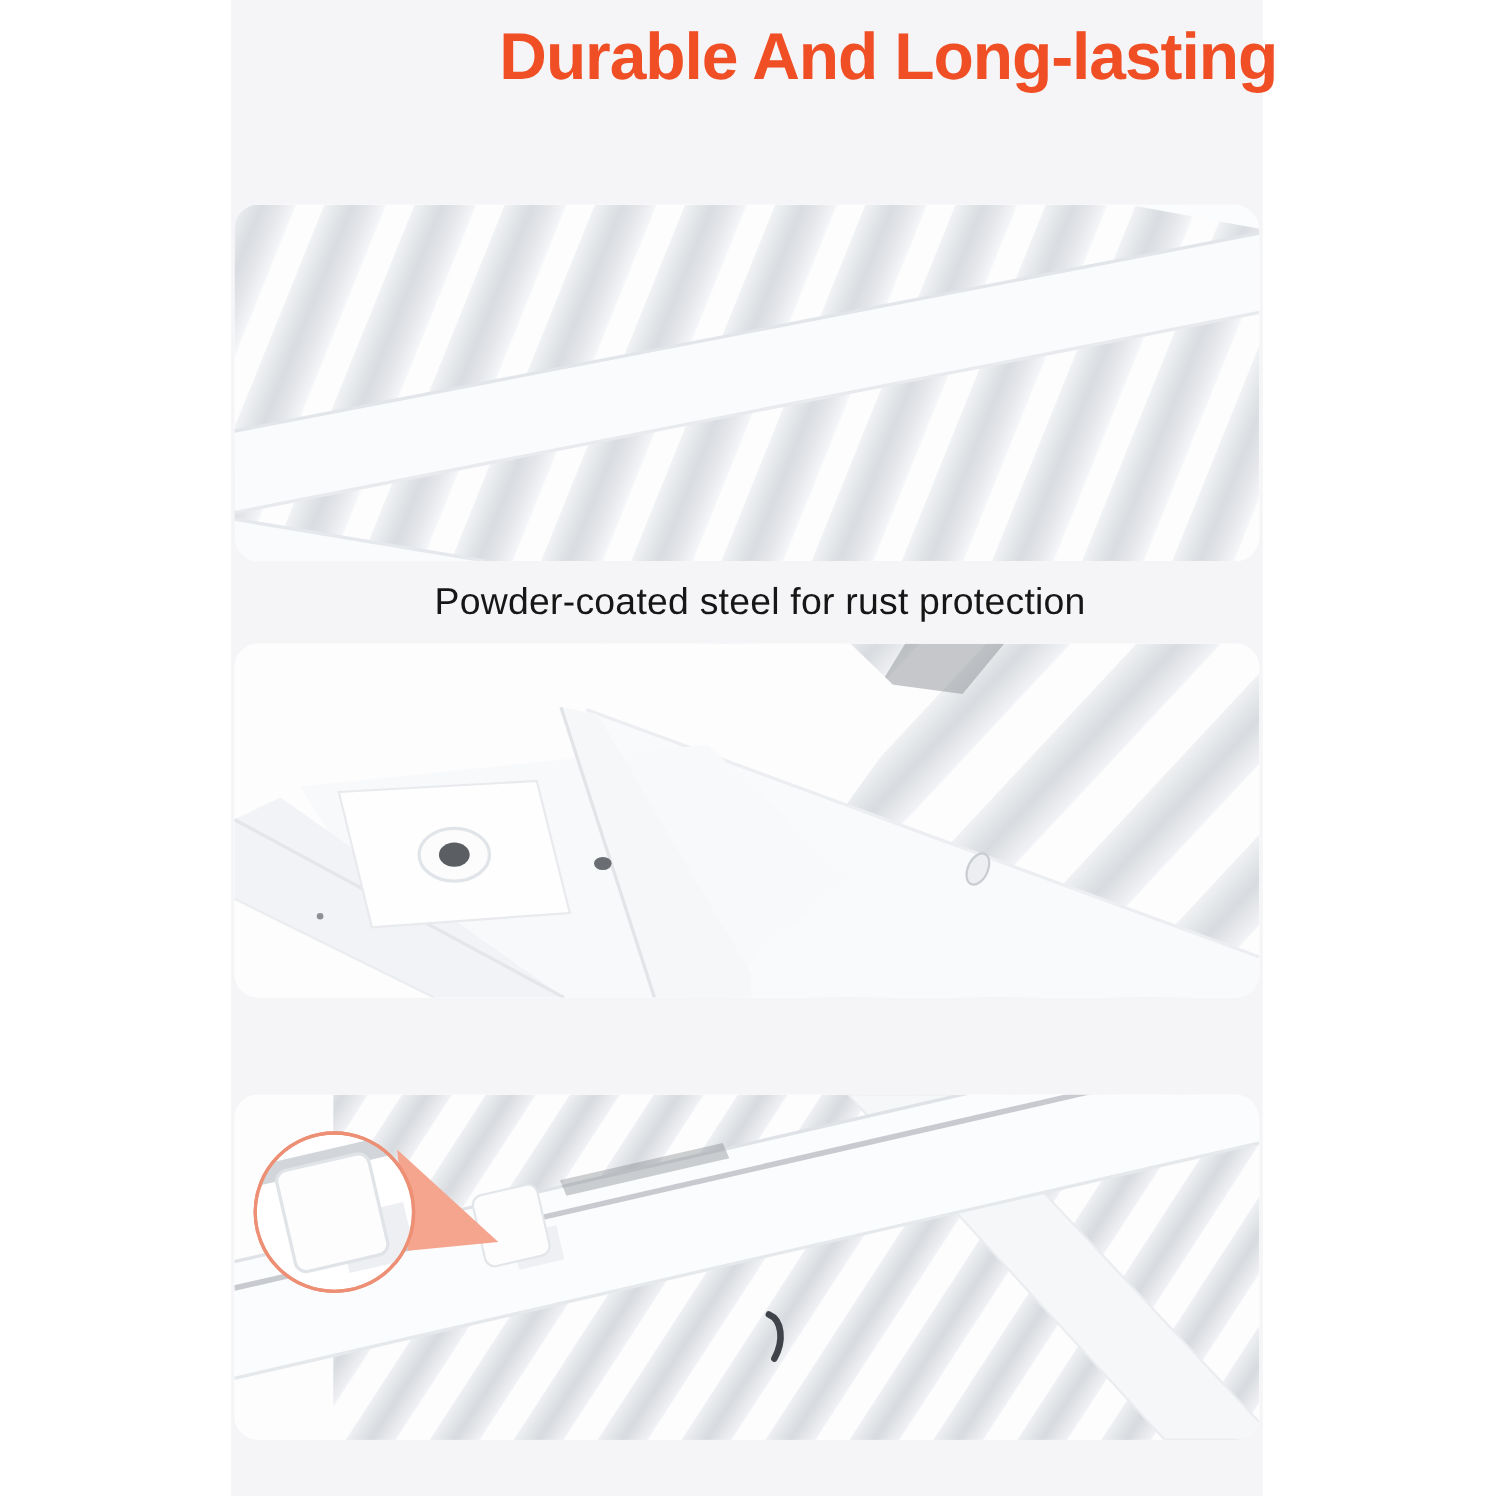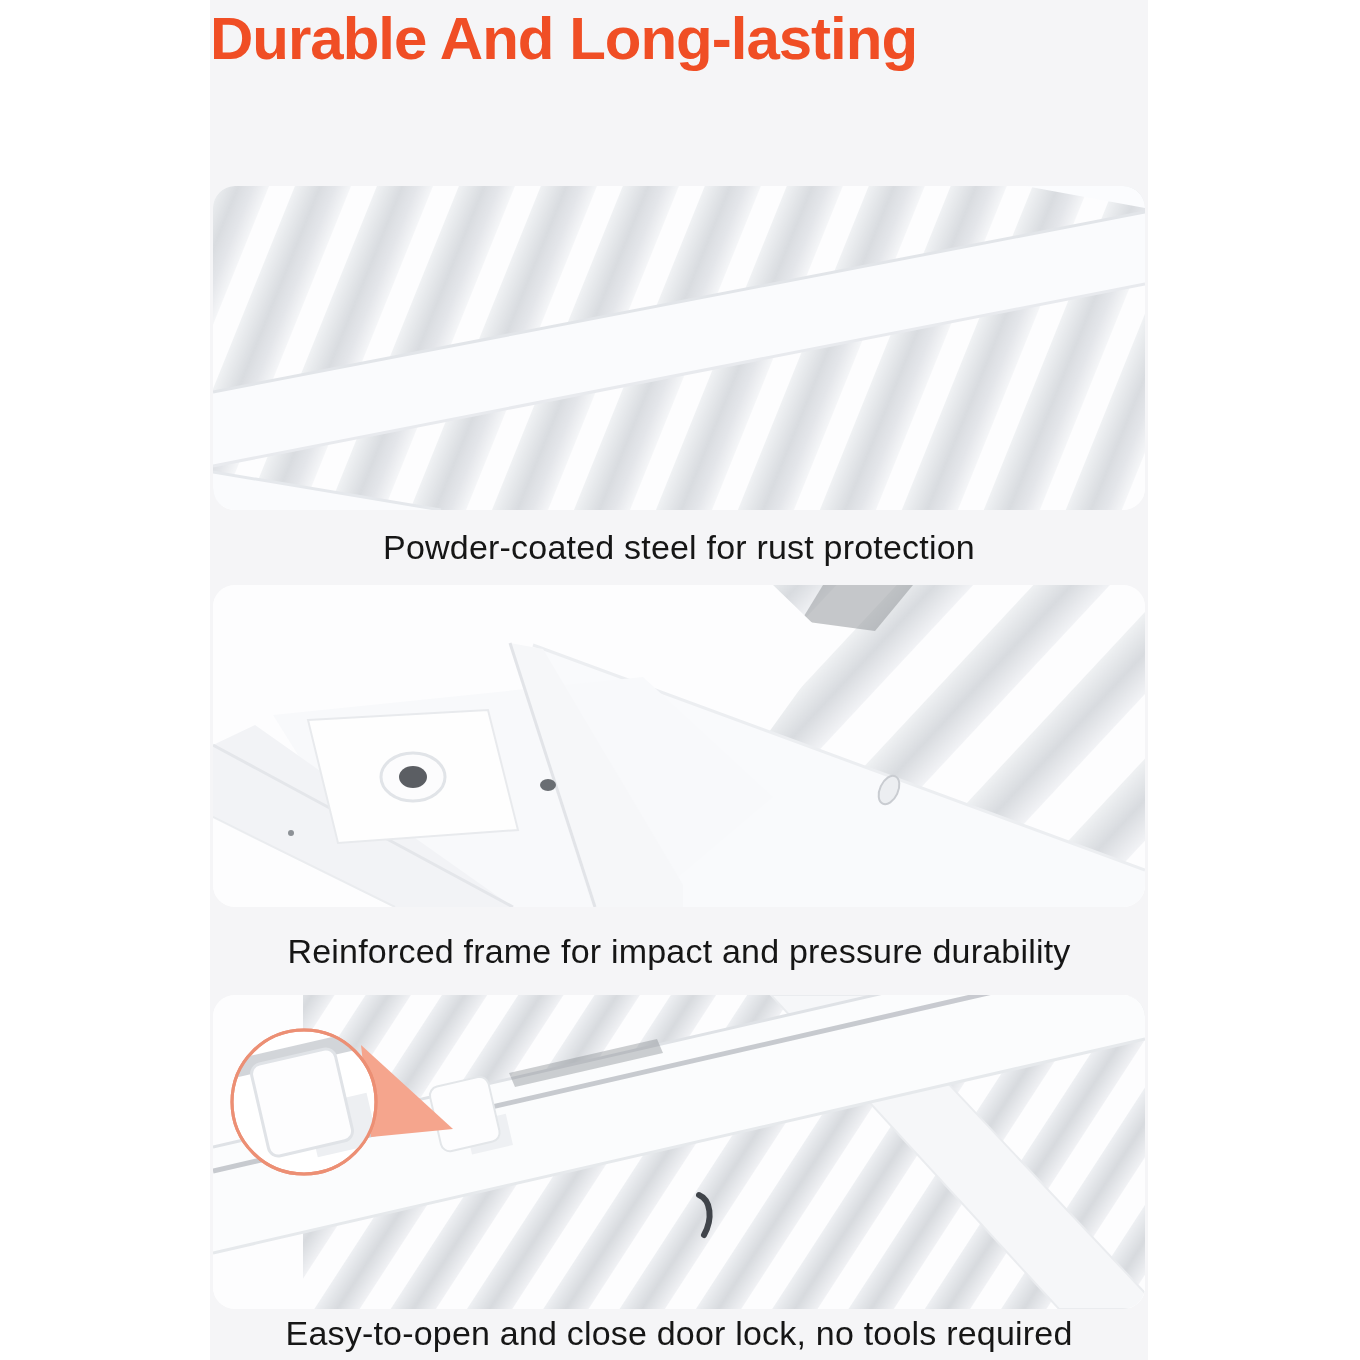--- a/index.html
+++ b/index.html
@@ -6,35 +6,35 @@
   .canvas{
     position:relative;width:1360px;height:1360px;overflow:hidden;
     background:var(--canvas-bg,#ffffff);
     font-family:"Liberation Sans","DejaVu Sans",sans-serif;
   }
   .panel{
     position:absolute;left:210px;top:0;width:938px;height:1360px;
     background:var(--panel-bg,#f5f5f7);
   }
   .headline{
-    position:absolute;left:0;top:2px;width:100%;margin:0;
-    text-align:left;color:var(--title-text,#f04e25);
+    position:absolute;left:0;top:2px;width:100%;margin:13px;
+    text-align:right;color:var(--title-text,#f04e25);
     font-size:60px;font-weight:bold;line-height:73px;letter-spacing:-1px;
   }
   .headline span{display:block;}
   .photo{
     position:absolute;left:3px;width:932px;margin:0;
     border-radius:22px;overflow:hidden;background:#fdfdfe;
   }
   .photo svg{display:block;width:100%;height:100%;}
   .photo1{top:186px;height:324px;}
   .photo2{top:585px;height:322px;}
   .photo3{top:995px;height:314px;}
   .caption{
-    position:absolute;left:0;width:100%;
+    position:absolute;left:12px;width:100%;
     text-align:center;color:var(--caption-text,#161616);
     font-size:34px;font-weight:400;letter-spacing:0.2px;
   }
   .caption1{top:510px;height:75px;line-height:75px;}
   .caption2{top:907px;height:88px;line-height:88px;}
   .caption3{top:1309px;height:51px;line-height:48px;}
 </style>
 </head>
 <body>
 
@@ -113,21 +113,20 @@
           <ellipse cx="200" cy="192" rx="32" ry="24" fill="#fcfcfd" stroke="#e1e4e8" stroke-width="3"></ellipse>
           <ellipse cx="200" cy="192" rx="14" ry="11" fill="#5b5e63"></ellipse>
         </g>
         <g>
           <ellipse cx="676" cy="205" rx="9" ry="15" fill="#eceef1" stroke="#c9ccd1" stroke-width="2" transform="rotate(25 676 205)"></ellipse>
           <ellipse cx="335" cy="200" rx="8" ry="6" fill="#6a6e73"></ellipse>
           <circle cx="78" cy="248" r="3" fill="#8d9196"></circle>
         </g>
       </svg>
     </figure>
-    <div class="caption caption2">Reinforced frame for impact and pressure durability</div>
 
     <figure class="photo photo3">
       <svg viewBox="0 0 932 314">
         <defs>
           <linearGradient id="sg3" x1="0" y1="0" x2="1" y2="0">
             <stop offset="0" stop-color="#eef0f3"></stop>
             <stop offset="0.5" stop-color="#d7dade"></stop>
             <stop offset="1" stop-color="#f1f2f5"></stop>
           </linearGradient>
           <pattern id="p3" width="64" height="64" patternUnits="userSpaceOnUse" patternTransform="rotate(33)">
@@ -170,16 +169,15 @@
             <g transform="rotate(-13 91 107)">
               <rect x="-30" y="50" width="250" height="18" fill="#c3c7cc" opacity="0.75"></rect>
               <rect x="92" y="112" width="62" height="52" fill="#edeff2"></rect>
               <rect x="46" y="60" width="86" height="94" rx="10" fill="#fdfdfe" stroke="#e0e3e7" stroke-width="3"></rect>
             </g>
           </g>
           <circle cx="91" cy="107" r="72" fill="none" style="stroke:var(--callout-outline,#ec8f74)" stroke-width="3"></circle>
         </g>
       </svg>
     </figure>
-    <div class="caption caption3">Easy-to-open and close door lock, no tools required</div>
 
   </div>
 </div>
 
 </body></html>

